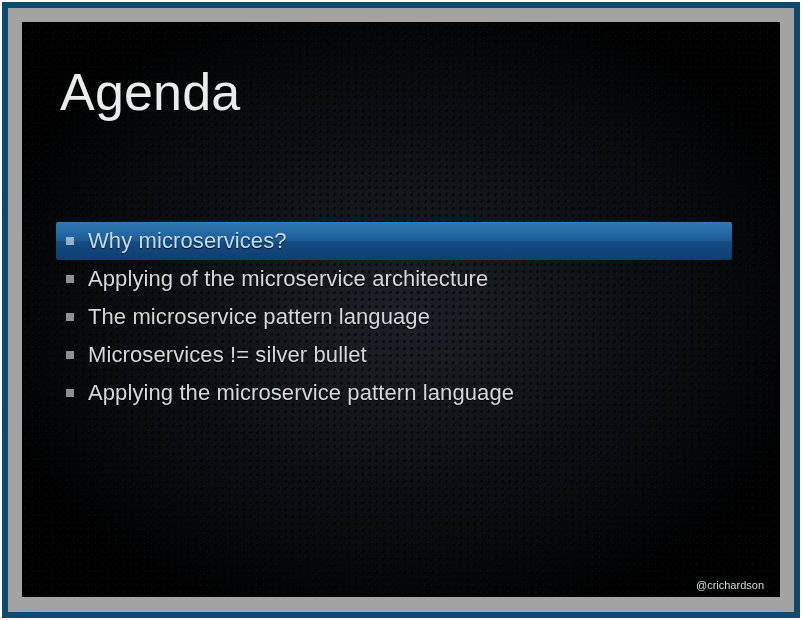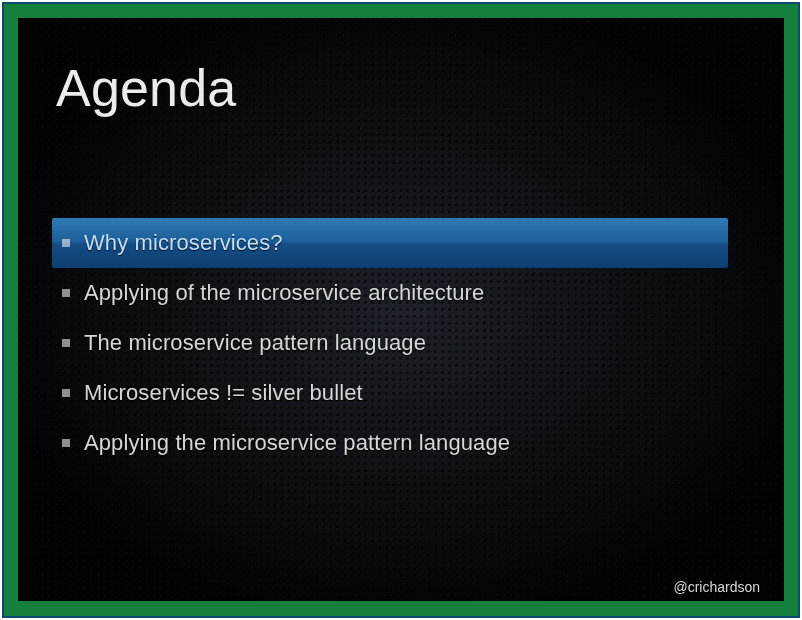--- a/index.html
+++ b/index.html
@@ -16,22 +16,22 @@
       overflow: hidden;
       position: relative;
     }
 
     .slide-outer {
       position: absolute;
       top: 2px;
       left: 2px;
       width: 798px;
       height: 616px;
-      background: #15803d;
-      border: 2px solid #0c4a6e;
+      background: #a3a3a3;
+      border: 6px solid #0c4a6e;
     }
 
     .slide {
       position: absolute;
       top: 14px;
       left: 14px;
       right: 14px;
       bottom: 15px;
       background-color: #0b0f13;
       background-image:
@@ -60,21 +60,21 @@
       top: 200px;
       left: 34px;
       right: 40px;
       list-style: none;
     }
 
     .agenda-item {
       position: relative;
       display: flex;
       align-items: center;
-      height: 50px;
+      height: 38px;
       margin-bottom: 0px;
       padding-left: 10px;
       font-size: 22px;
       font-weight: 300;
       color: #d5d8d8;
       letter-spacing: 0.1px;
       text-shadow: 0 1px 1px rgba(0,0,0,0.85);
     }
 
     .agenda-item .bullet {
@@ -99,22 +99,22 @@
       width: 676px;
     }
 
     .agenda-item.highlight .label {
       color: #bfe0f5;
     }
 
     .footer {
       position: absolute;
       bottom: 6px;
-      right: 24px;
-      font-size: 14px;
+      right: 16px;
+      font-size: 11px;
       color: #d8dbdb;
       font-weight: 300;
       text-shadow: 0 1px 1px rgba(0,0,0,0.85);
     }
   </style>
 </head>
 <body>
 
 <div class="slide-outer">
   <div class="slide">

